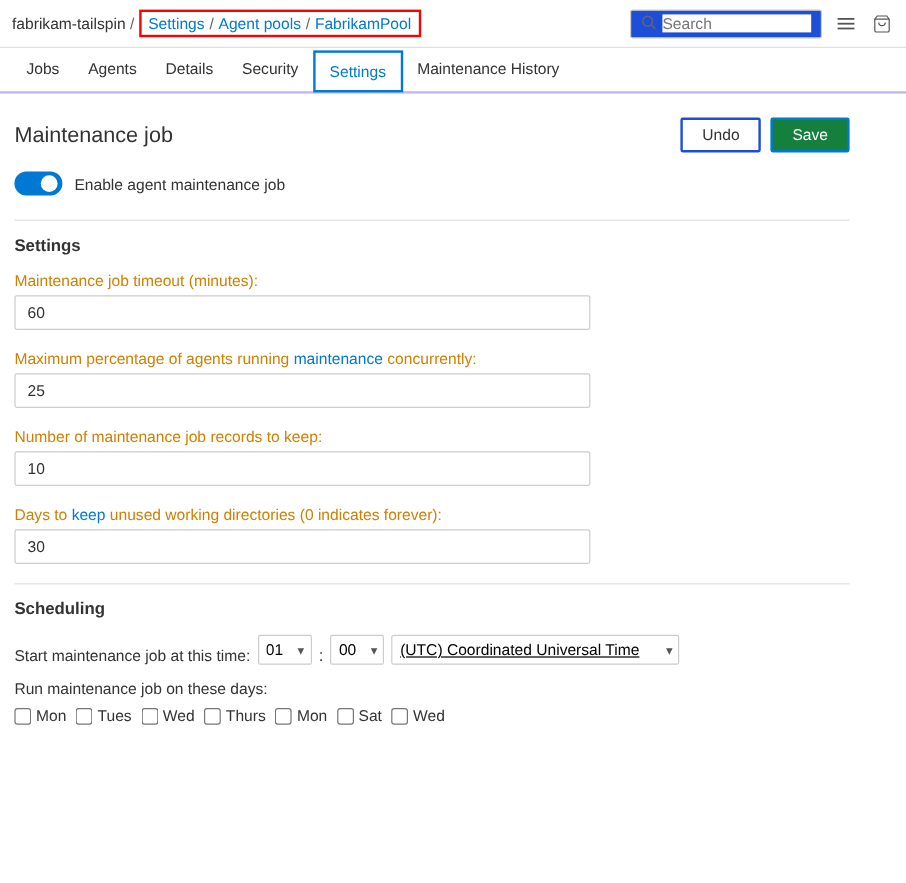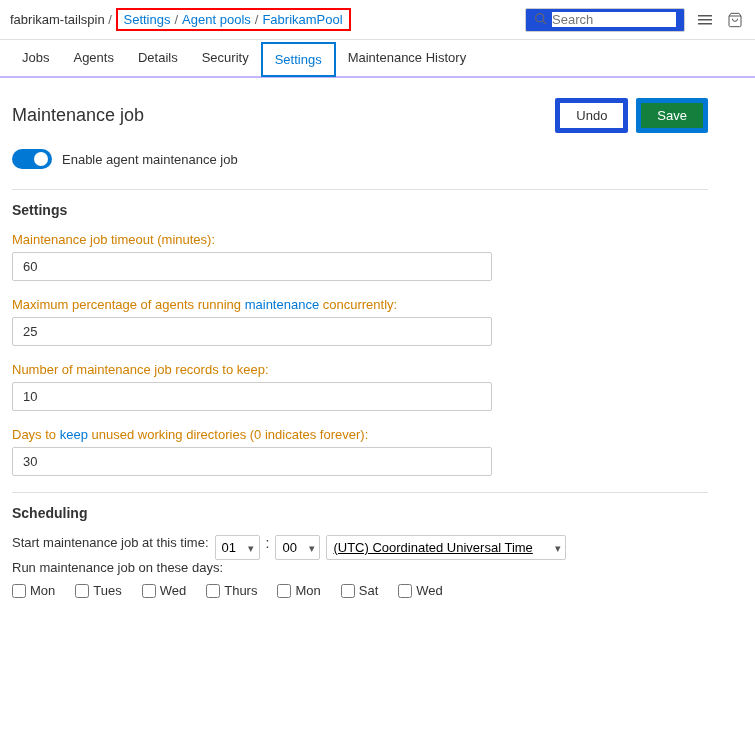--- a/index.html
+++ b/index.html
@@ -47,21 +47,21 @@
 
     
     .section-header {
       display: flex; align-items: center; justify-content: space-between;
       margin-bottom: 16px;
     }
     .section-title { font-size: 18px; font-weight: 400; color: #333; }
 
     
     .btn {
-      padding: 5px 16px; border: 5px solid #1d4ed8; border-radius: 2px;
+      padding: 5px 16px; border: 2px solid #1d4ed8; border-radius: 2px;
       cursor: pointer; font-size: 13px; background: #fff; color: #333;
     }
     .btn-primary {
       background: #15803d; color: #fff; border-color: #0078d4;
     }
     .btn-group { display: flex; gap: 8px; }
 
     
     .toggle-row { display: flex; align-items: center; gap: 10px; margin-bottom: 20px; }
     .toggle-switch {
@@ -87,40 +87,40 @@
     .field-label { font-size: 13px; color: #d08000; margin-bottom: 5px; }
     .field-label span.blue { color: #0078d4; }
     .field-input {
       width: 100%; border: 1px solid #ccc; border-radius: 2px;
       padding: 6px 10px; font-size: 13px; color: #333; outline: none;
       max-width: 480px;
     }
 
     
     .scheduling-title { font-size: 14px; font-weight: 600; color: #333; margin-bottom: 14px; margin-top: 10px; }
-    .schedule-row { display: flex; align-items: flex-start; gap: 6px; }
+    .schedule-row { display: flex; align-items: flex-end; gap: 6px; margin-bottom: 12px; }
     .schedule-label { font-size: 13px; color: #333; }
     .schedule-select {
       border: 1px solid #ccc; border-radius: 2px; padding: 4px 6px;
       font-size: 13px; background: #fff; cursor: pointer; outline: none;
       appearance: none; -webkit-appearance: none;
       padding-right: 22px; position: relative;
     }
     .select-wrap {
       position: relative; display: inline-block;
     }
     .select-wrap::after {
       content: "▾"; position: absolute; right: 6px; top: 50%;
       transform: translateY(-50%); pointer-events: none; font-size: 11px; color: #555;
     }
     .timezone-select { width: 240px; text-decoration: underline; }
 
     
     .days-label { font-size: 13px; color: #333; margin-bottom: 8px; }
-    .days-row { display: flex; align-items: center; gap: 20px; }
+    .days-row { display: flex; align-items: center; gap: 8px; }
     .day-item { display: flex; align-items: center; gap: 4px; font-size: 13px; }
     .day-checkbox { width: 14px; height: 14px; border: 1px solid #999; cursor: pointer; }
 
     
     .divider { border: none; border-top: 1px solid #e0e0e0; margin: 12px 0; }
   </style>
 </head>
 <body>
 
 <div class="top-bar">

